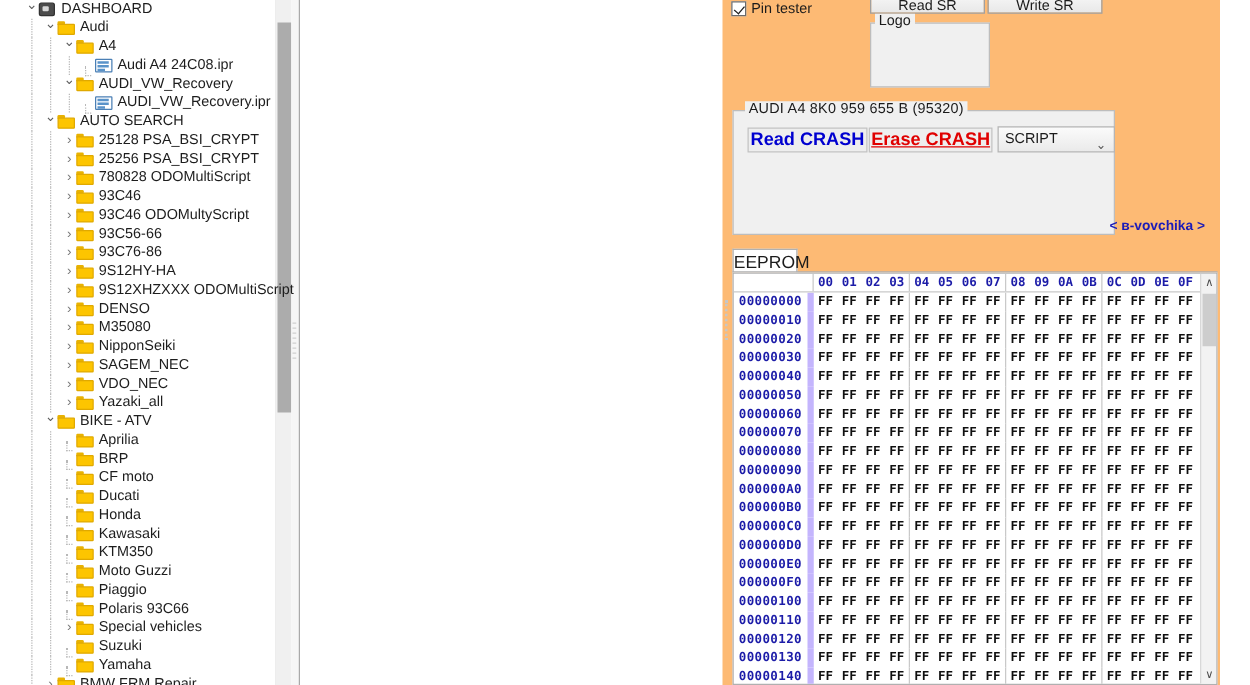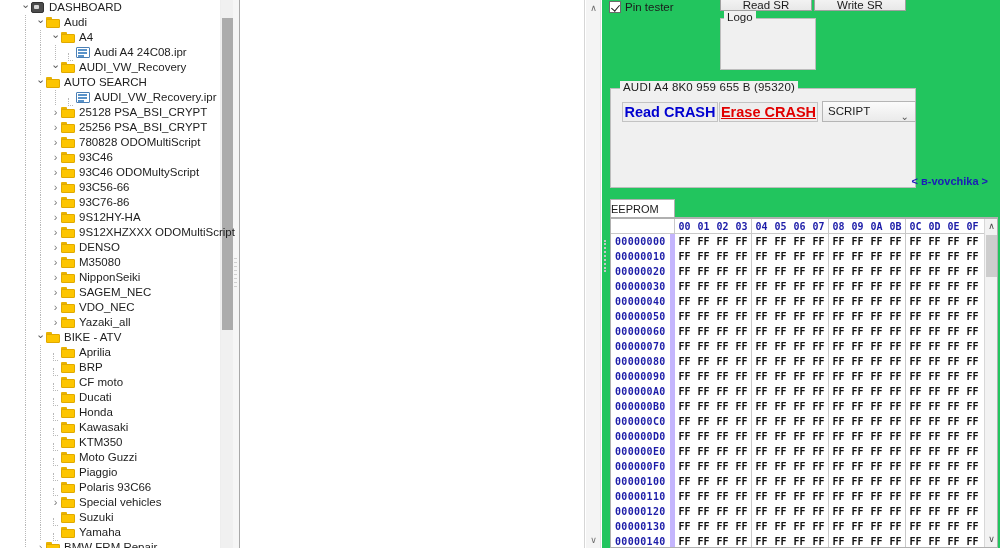--- a/index.html
+++ b/index.html
@@ -147,23 +147,23 @@
   }
   .sb-arrow {
     position: absolute; left: 0; width: 15px; height: 16px;
     color: #6d6d6d; font-size: 9px; text-align: center; line-height: 16px;
   }
   .sb-arrow.up { top: 0; }
   .sb-arrow.down { bottom: 0; }
 
   
   #right-panel {
-    position: absolute; left: 602px; top: 0;
+    position: absolute; left: 578px; top: 0;
     width: 398px; height: 548px;
-    background: #22c55e;
+    background: #fdba74;
   }
 
   
   #pin-tester {
     position: absolute; left: 7px; top: 1px;
     display: flex; align-items: center;
     font-size: 11.5px; color: #1b1b1b;
   }
   .cb {
     width: 12px; height: 12px;
@@ -261,27 +261,27 @@
   #credit {
     position: absolute; right: 12px; top: 175px;
     font-size: 11px;
     font-weight: bold;
     color: #1b1bb8;
   }
 
   
   #eeprom-tab {
     position: absolute; left: 8px; top: 199px;
-    width: 65px; height: 19px;
+    width: 52px; height: 19px;
     background: #ffffff;
     border: 1px solid #b0b0b0;
     border-bottom: none;
-    font-size: 11px;
+    font-size: 14px;
     color: #1b1b1b;
-    text-align: left;
+    text-align: center;
     line-height: 18px;
   }
   #tabstrip-line {
     position: absolute; left: 8px; top: 217px;
     width: 388px; height: 1px;
     background: #b0b0b0;
   }
 
   
   #hex-viewer {
@@ -431,45 +431,45 @@
         <span class="ic">
           <span class="folder-ic">
             <span class="tab"></span>
             <span class="body"></span>
           </span>
         </span>
         <span class="lbl">AUDI_VW_Recovery</span>
       </div>
       <div class="tree-row">
         <div class="guide" style="left: 7px;"></div>
-        <div style="width: 17px; min-width: 17px;"></div>
-        <span class="twisty open"></span>
-        <span class="ic">
-          <span class="folder-ic">
-            <span class="tab"></span>
-            <span class="body"></span>
-          </span>
-        </span>
-        <span class="lbl">AUTO SEARCH</span>
-      </div>
-      <div class="tree-row">
-        <div class="guide" style="left: 7px;"></div>
         <div class="guide" style="left: 22px;"></div>
         <div class="guide" style="left: 37px;"></div>
         <div style="width: 47px; min-width: 47px;"></div>
         <span class="elbow"></span>
         <span class="ic">
           <span class="file-ic">
             <span class="card"></span>
             <span class="l1"></span>
             <span class="l2"></span>
             <span class="l3"></span>
           </span>
         </span>
         <span class="lbl">AUDI_VW_Recovery.ipr</span>
+      </div>
+      <div class="tree-row">
+        <div class="guide" style="left: 7px;"></div>
+        <div style="width: 17px; min-width: 17px;"></div>
+        <span class="twisty open"></span>
+        <span class="ic">
+          <span class="folder-ic">
+            <span class="tab"></span>
+            <span class="body"></span>
+          </span>
+        </span>
+        <span class="lbl">AUTO SEARCH</span>
       </div>
       <div class="tree-row">
         <div class="guide" style="left: 7px;"></div>
         <div class="guide" style="left: 22px;"></div>
         <div style="width: 32px; min-width: 32px;"></div>
         <span class="twisty closed"></span>
         <span class="ic">
           <span class="folder-ic">
             <span class="tab"></span>
             <span class="body"></span>

